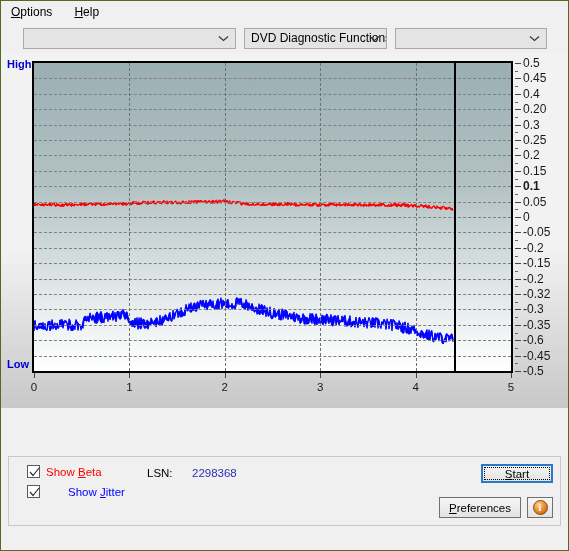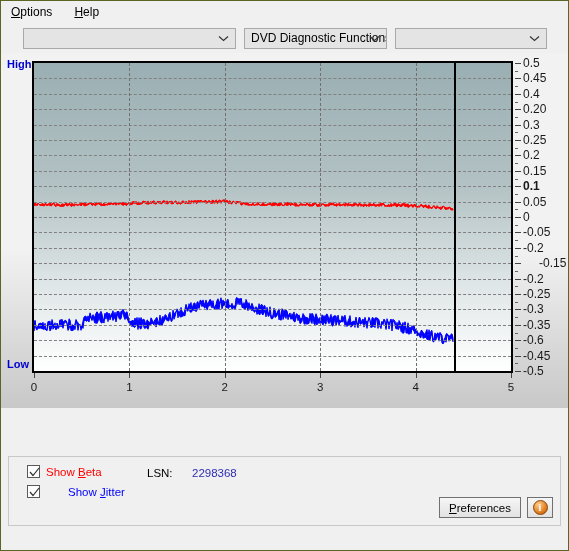--- a/index.html
+++ b/index.html
@@ -413,27 +413,27 @@
         <div class="ytickmark" style="top: 156px;"></div>
         <div class="ytick" style="top: 156px;">0</div>
         <div class="yminor" style="top: 163.7px;"></div>
         <div class="ytickmark" style="top: 171.4px;"></div>
         <div class="ytick" style="top: 171.4px;">-0.05</div>
         <div class="yminor" style="top: 179.1px;"></div>
         <div class="ytickmark" style="top: 186.8px;"></div>
         <div class="ytick" style="top: 186.8px;">-0.2</div>
         <div class="yminor" style="top: 194.5px;"></div>
         <div class="ytickmark" style="top: 202.2px;"></div>
-        <div class="ytick" style="top: 202.2px; margin-left: 16px;">-0.15</div>
+        <div class="ytick" style="top: 202.2px;">-0.15</div>
         <div class="yminor" style="top: 209.9px;"></div>
         <div class="ytickmark" style="top: 217.6px;"></div>
         <div class="ytick" style="top: 217.6px;">-0.2</div>
         <div class="yminor" style="top: 225.3px;"></div>
         <div class="ytickmark" style="top: 233px;"></div>
-        <div class="ytick" style="top: 233px;">-0.25</div>
+        <div class="ytick" style="top: 233px;">-0.32</div>
         <div class="yminor" style="top: 240.7px;"></div>
         <div class="ytickmark" style="top: 248.4px;"></div>
         <div class="ytick" style="top: 248.4px;">-0.3</div>
         <div class="yminor" style="top: 256.1px;"></div>
         <div class="ytickmark" style="top: 263.8px;"></div>
         <div class="ytick" style="top: 263.8px;">-0.35</div>
         <div class="yminor" style="top: 271.5px;"></div>
         <div class="ytickmark" style="top: 279.2px;"></div>
         <div class="ytick" style="top: 279.2px;">-0.6</div>
         <div class="yminor" style="top: 286.9px;"></div>
@@ -475,20 +475,23 @@
         <svg width="11" height="11" viewBox="0 0 11 11">
             <polyline points="1,5 4,8.5 10,1" fill="none" stroke="#333" stroke-width="1.2"></polyline>
           </svg>
       </div>
       <div class="cb-label lbl-blue" style="color: rgb(0, 0, 255);">Show <u>J</u>itter</div>
     </div>
 
     <div class="lsn-label">LSN:</div>
     <div class="lsn-value">2298368</div>
 
+    <div class="btn btn-start">
+        <span><u>S</u>tart</span>
+      </div>
     <div class="btn btn-prefs">
         <span><u>P</u>references</span>
       </div>
     <div class="btn btn-info">
       <span class="info-dot">i</span>
     </div>
   </div>
 
 
 </div>

